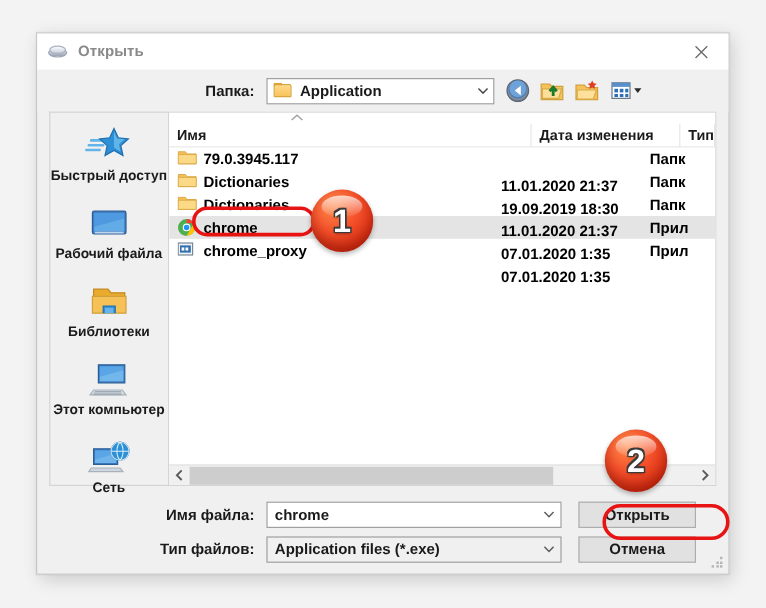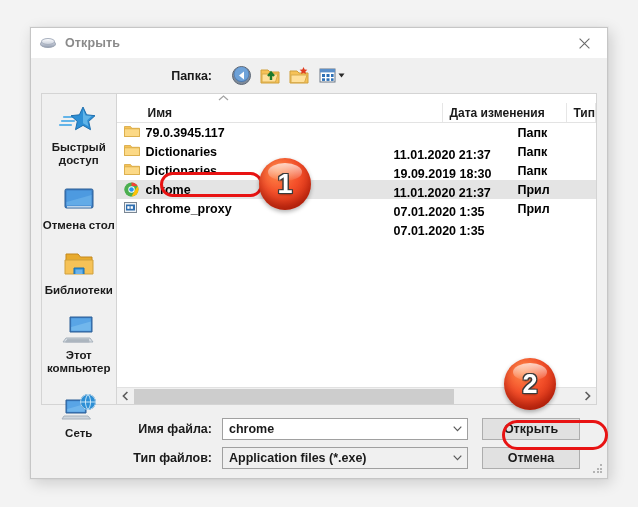--- a/index.html
+++ b/index.html
@@ -143,21 +143,21 @@
     height:20px; display:flex;
     border-bottom:1px solid #e3e3e3;
     background:#fff;
   }
   .hcell {
     font-size:12px; color:#1a1a1a;
     padding-left:7px; display:flex; align-items:center;
     border-right:1px solid #e6e6e6;
     cursor:pointer; overflow:hidden; white-space:nowrap;
   }
-  .h-name { width:302px;margin-left:24px; }
+  .h-name { width:302px; }
   .h-date { width:124px; }
   .h-type { flex:1; }
 
   .rows { flex:1; overflow:hidden; background:#fff; }
   .frow {
     height:19px; display:flex; align-items:center;
     font-size:12.5px; color:#000;
     cursor:pointer;
   }
   .frow.selected { background:#e4e4e4; }
@@ -254,20 +254,34 @@
     <div class="close-btn">
       <svg width="11" height="11" viewBox="0 0 11 11">
         <path d="M0.6 0.6 L10.4 10.4 M10.4 0.6 L0.6 10.4" stroke="#6b6b6b" stroke-width="1.1" fill="none"></path>
       </svg>
     </div>
   </div>
 
   <div class="toolbar">
     <div class="lookin-label">Папка:</div>
 
+    <div class="combo">
+      <div class="folder-ico">
+        <div class="folder-shape">
+            <div class="tab"></div>
+            <div class="back"></div>
+          </div>
+      </div>
+      <div class="combo-text">Application</div>
+      <div class="chev">
+        <svg width="9" height="6" viewBox="0 0 9 6">
+            <path d="M0.7 0.7 L4.5 4.6 L8.3 0.7" stroke="#4a4a4a" stroke-width="1.2" fill="none"></path>
+          </svg>
+      </div>
+    </div>
 
     <div class="tb-icons">
       <div class="tb-ico">
         <svg width="21" height="21" viewBox="0 0 21 21">
           <circle cx="10.5" cy="10.5" r="9" fill="#7e8a99" stroke="#5c6775"></circle>
           <circle cx="10.5" cy="9.5" r="7.6" fill="#4b7bb5"></circle>
           <circle cx="10.5" cy="9" r="7" fill="#6ea2d8"></circle>
           <path d="M13 6.5 L8 10.5 L13 14.5 Z" fill="#fff"></path>
         </svg>
       </div>
@@ -320,21 +334,21 @@
 
       <div class="place">
         <div class="place-ico">
           <svg width="42" height="36" viewBox="0 0 42 36">
             <rect x="7" y="7" width="28" height="19" rx="1.5" fill="#3f7fc4" stroke="#2b5e96"></rect>
             <rect x="8.5" y="8.5" width="25" height="15" fill="#4d9ae0"></rect>
             <path d="M8.5 20 L33.5 13 v10.5 H8.5 Z" fill="#6bb2ea" opacity=".7"></path>
             <rect x="9" y="24" width="24" height="1.6" fill="#bcd4ea"></rect>
           </svg>
         </div>
-        <div class="place-label">Отмена стол</div>
+        <div class="place-label">Рабочий файла</div>
       </div>
 
       <div class="place">
         <div class="place-ico">
           <svg width="42" height="36" viewBox="0 0 42 36">
             <path d="M8 7 h12 l2.5 3 H34 v5 H8 Z" fill="#e8ab2e" stroke="#c4881d"></path>
             <path d="M7 13 h28 v14 H7 Z" fill="#f6c257" stroke="#d0a03c"></path>
             <path d="M16 27 v-6 h10 v6" fill="#2d8fd5" stroke="#1f6fae"></path>
             <rect x="17.5" y="22.5" width="7" height="4.5" fill="#6bb2ea"></rect>
           </svg>

